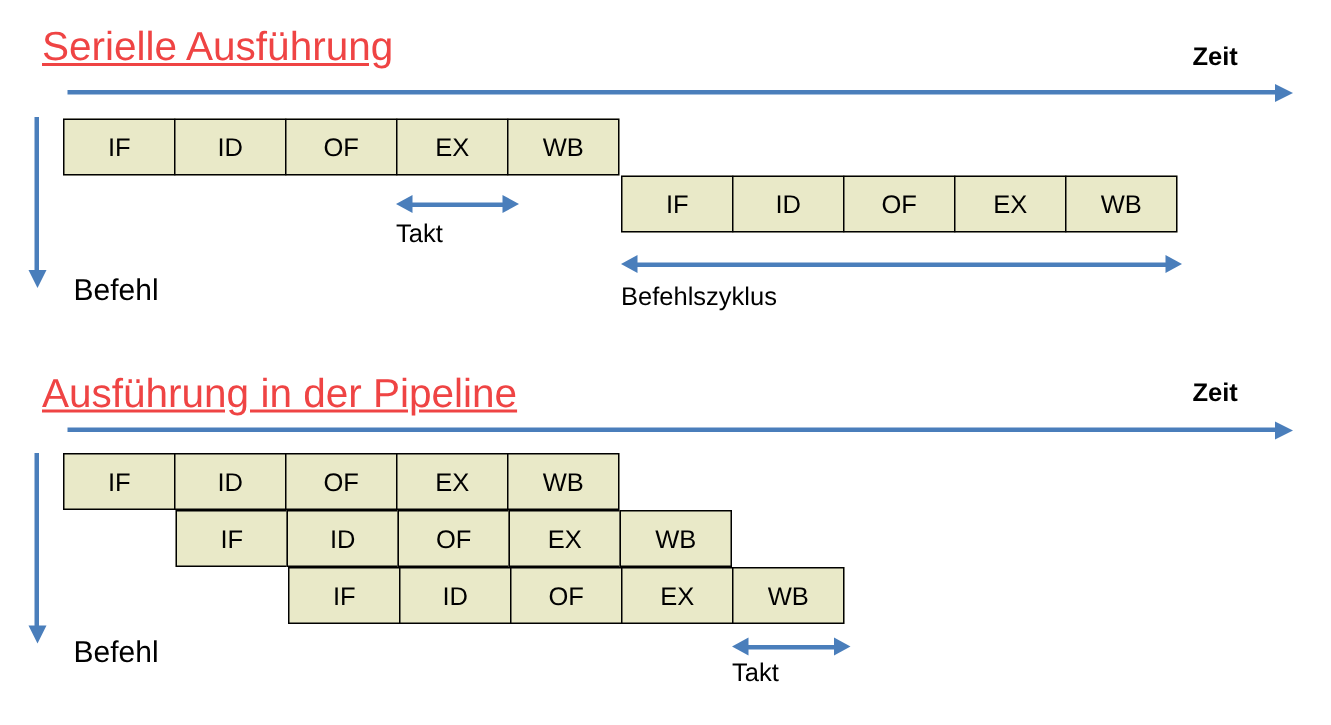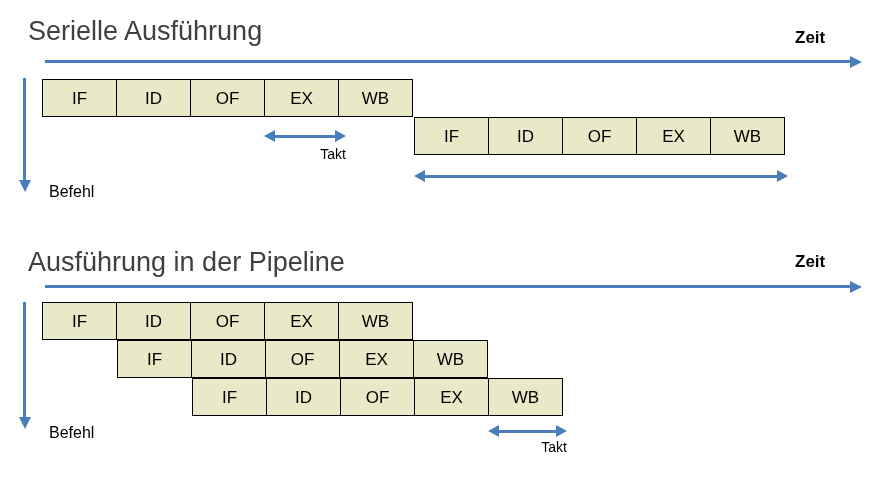--- a/index.html
+++ b/index.html
@@ -22,22 +22,23 @@
     top: 0;
     width: 887px;
   }
 
   .section-title {
     position: absolute;
     font-size: 27px;
     font-weight: 400;
     line-height: 1;
     letter-spacing: 0px;
-    color: #404040;
-    white-space: nowrap;
+    color: #ef4444;
+    white-space: nowrap;
+    text-decoration: underline;
   }
 
   
   .axis-line {
     position: absolute;
     height: 3px;
     background: #4A7EBB;
   }
   .axis-head {
     position: absolute;
@@ -63,21 +64,21 @@
   .vaxis-head {
     position: absolute;
     width: 0;
     height: 0;
     border-left: 6px solid transparent;
     border-right: 6px solid transparent;
     border-top: 12px solid #4A7EBB;
   }
   .vaxis-label {
     position: absolute;
-    font-size: 16px;
+    font-size: 20px;
     white-space: nowrap;
   }
 
   
   .stage-row {
     position: absolute;
     display: flex;
   }
   .stage-cell {
     box-sizing: border-box;
@@ -114,23 +115,23 @@
   .measure-head-r {
     position: absolute;
     width: 0;
     height: 0;
     border-top: 6px solid transparent;
     border-bottom: 6px solid transparent;
     border-left: 11px solid #4A7EBB;
   }
   .measure-label {
     position: absolute;
-    font-size: 14px;
-    white-space: nowrap;
-    text-align: right;
+    font-size: 17px;
+    white-space: nowrap;
+    text-align: left;
   }
 </style>
 </head>
 <body>
 
 <div class="slide-section">
 
   <div class="section-title" style="left:28px; top:18px;">Serielle Ausführung</div>
 
   <div class="axis-line" style="left:45px; top:60px; width:805px;"></div>
@@ -161,20 +162,21 @@
     <div class="measure-head-l" style="left:0px; top:2px;"></div>
     <div class="measure-line" style="left:8px; top:6.5px; width:66px;"></div>
     <div class="measure-head-r" style="left:71px; top:2px;"></div>
     <div class="measure-label" style="left:0px; top:18px; width:82px;">Takt</div>
   </div>
 
   <div class="measure" style="left:414px; top:168px; width:374px; height:44px;">
     <div class="measure-head-l" style="left:0px; top:2px;"></div>
     <div class="measure-line" style="left:8px; top:6.5px; width:358px;"></div>
     <div class="measure-head-r" style="left:363px; top:2px;"></div>
+    <div class="measure-label" style="left:0px; top:20px; width:374px;">Befehlszyklus</div>
   </div>
 
 </div>
 
 <div class="slide-section">
 
   <div class="section-title" style="left:28px; top:249px;text-align:right;">Ausführung in der Pipeline</div>
 
   <div class="axis-line" style="left:45px; top:285px; width:805px;"></div>
   <div class="axis-head" style="left:850px; top:280.5px;"></div>

